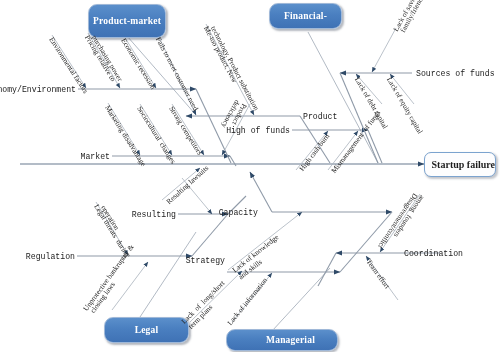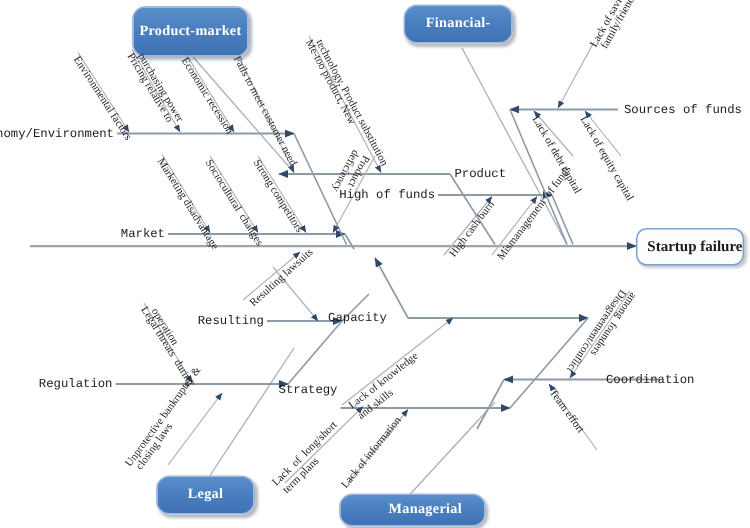--- a/index.html
+++ b/index.html
@@ -182,25 +182,25 @@
 
   <div class="catbox" style="left:88px;top:4px;width:78px;height:34px;flex-direction:row;">
     <span>Product-</span>
     <span>market</span>
   </div>
 
   <div class="catbox" style="left:269px;top:3px;width:73px;height:26px;">
     <span>Financial-</span>
   </div>
 
-  <div class="catbox" style="left:104px;top:317px;width:66px;height:26px;">
+  <div class="catbox" style="left:104px;top:317px;width:85px;height:26px;">
     <span>Legal</span>
   </div>
 
-  <div class="catbox" style="left:226px;top:329px;width:98px;height:22px;padding-left:17px;">
+  <div class="catbox" style="left:226px;top:329px;width:112px;height:22px;padding-left:17px;">
     <span>Managerial</span>
   </div>
 
   <div class="headbox" style="left:424px;top:152px;width:72px;height:25px;">
     <span>Startup failure</span>
   </div>
 
   <div class="hlab r" style="left:76px;top:85px;">Economy/Environment</div>
 
   <div class="hlab" style="left:303px;top:112px;">Product</div>

